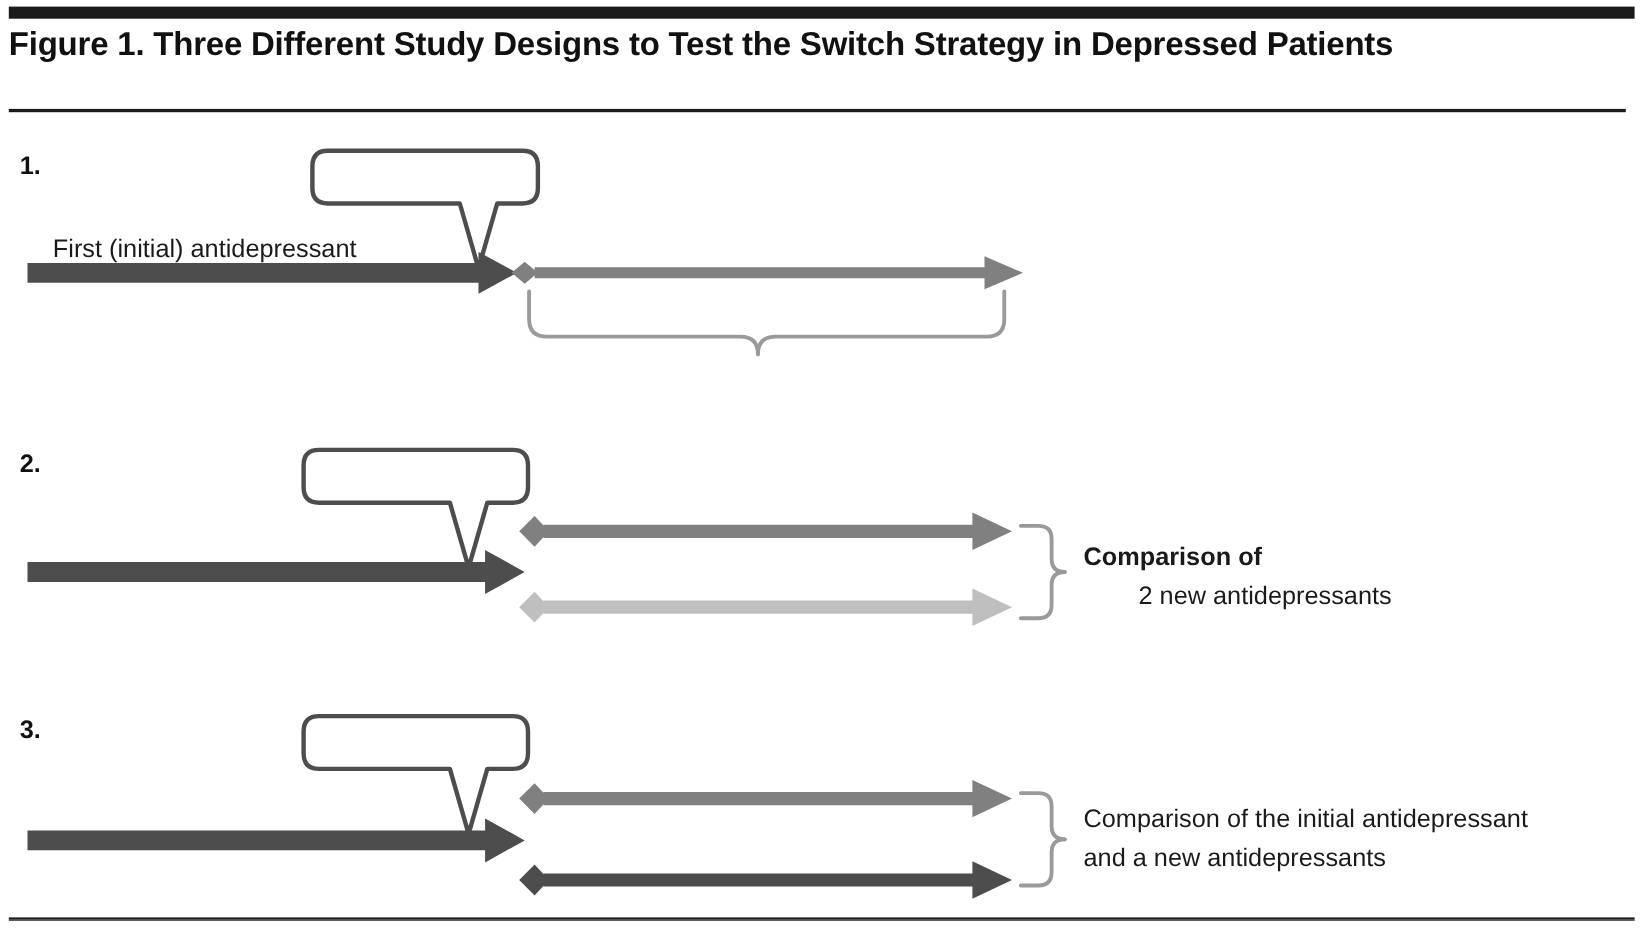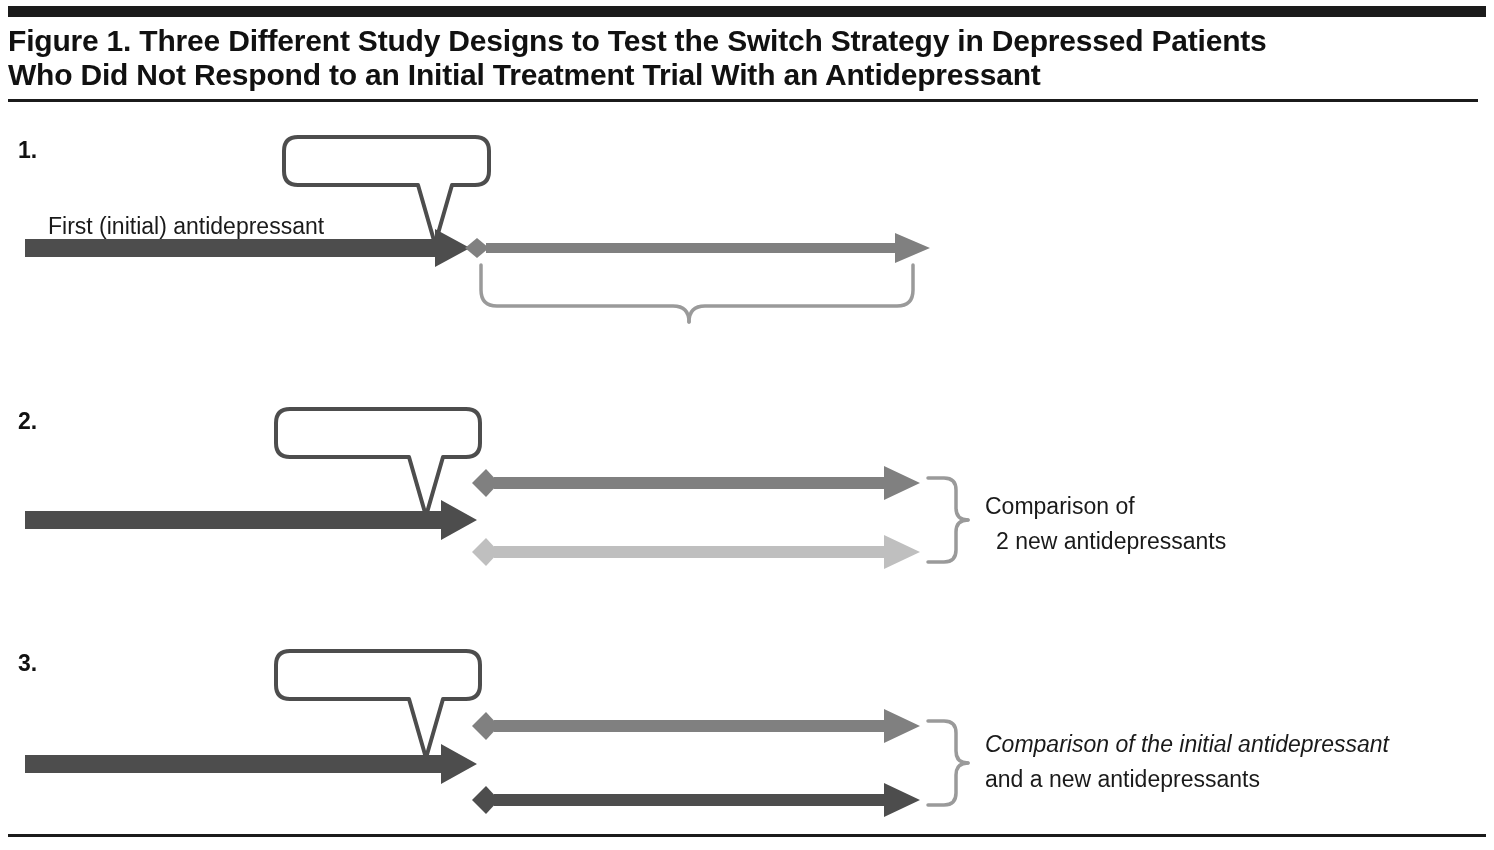--- a/index.html
+++ b/index.html
@@ -81,35 +81,34 @@
 </style>
 </head>
 <body>
 
 <div id="figure-root">
 
   <div class="rule-top"></div>
 
   <div class="title-block">
     <div class="title-line">Figure 1. Three Different Study Designs to Test the Switch Strategy in Depressed Patients</div>
-    <div class="title-line">Who Did Not Respond to an Initial Treatment Trial With an Antidepressant</div>
   </div>
 
   <div class="rule-title"></div>
 
   <div class="panel-number" style="left:18px; top:137px;">1.</div>
   <div class="panel-number" style="left:18px; top:408px;">2.</div>
   <div class="panel-number" style="left:18px; top:650px;">3.</div>
 
   <div class="diagram-label" style="left:48px; top:209px;">First (initial) antidepressant</div>
 
-  <div class="diagram-label" style="left:985px; top:489px;">Comparison of</div>
-  <div class="diagram-label" style="left:996px; top:524px;">2 new antidepressants</div>
+  <div class="diagram-label" style="left:985px; top:489px;font-weight:bold;">Comparison of</div>
+  <div class="diagram-label" style="left:1035px; top:524px;">2 new antidepressants</div>
 
-  <div class="diagram-label" style="left:985px; top:727px;font-style:italic;">Comparison of the initial antidepressant</div>
+  <div class="diagram-label" style="left:985px; top:727px;">Comparison of the initial antidepressant</div>
   <div class="diagram-label" style="left:985px; top:762px;">and a new antidepressants</div>
 
   <div class="callout-text" style="left:292px; top:145px;">Nonresponse</div>
   <div class="callout-text" style="left:285px; top:417px;">Nonresponse</div>
   <div class="callout-text" style="left:285px; top:659px;">Nonresponse</div>
 
   <svg class="svg-layer" width="1494" height="850" viewBox="0 0 1494 850">
 
     <g>
       <path d="M 298,137 L 475,137 Q 489,137 489,151 L 489,171 Q 489,185 475,185 L 452,185 L 435,244 L 418,185 L 298,185 Q 284,185 284,171 L 284,151 Q 284,137 298,137 Z" fill="#ffffff" stroke="#4d4d4d" stroke-width="4" stroke-linejoin="round"></path>

